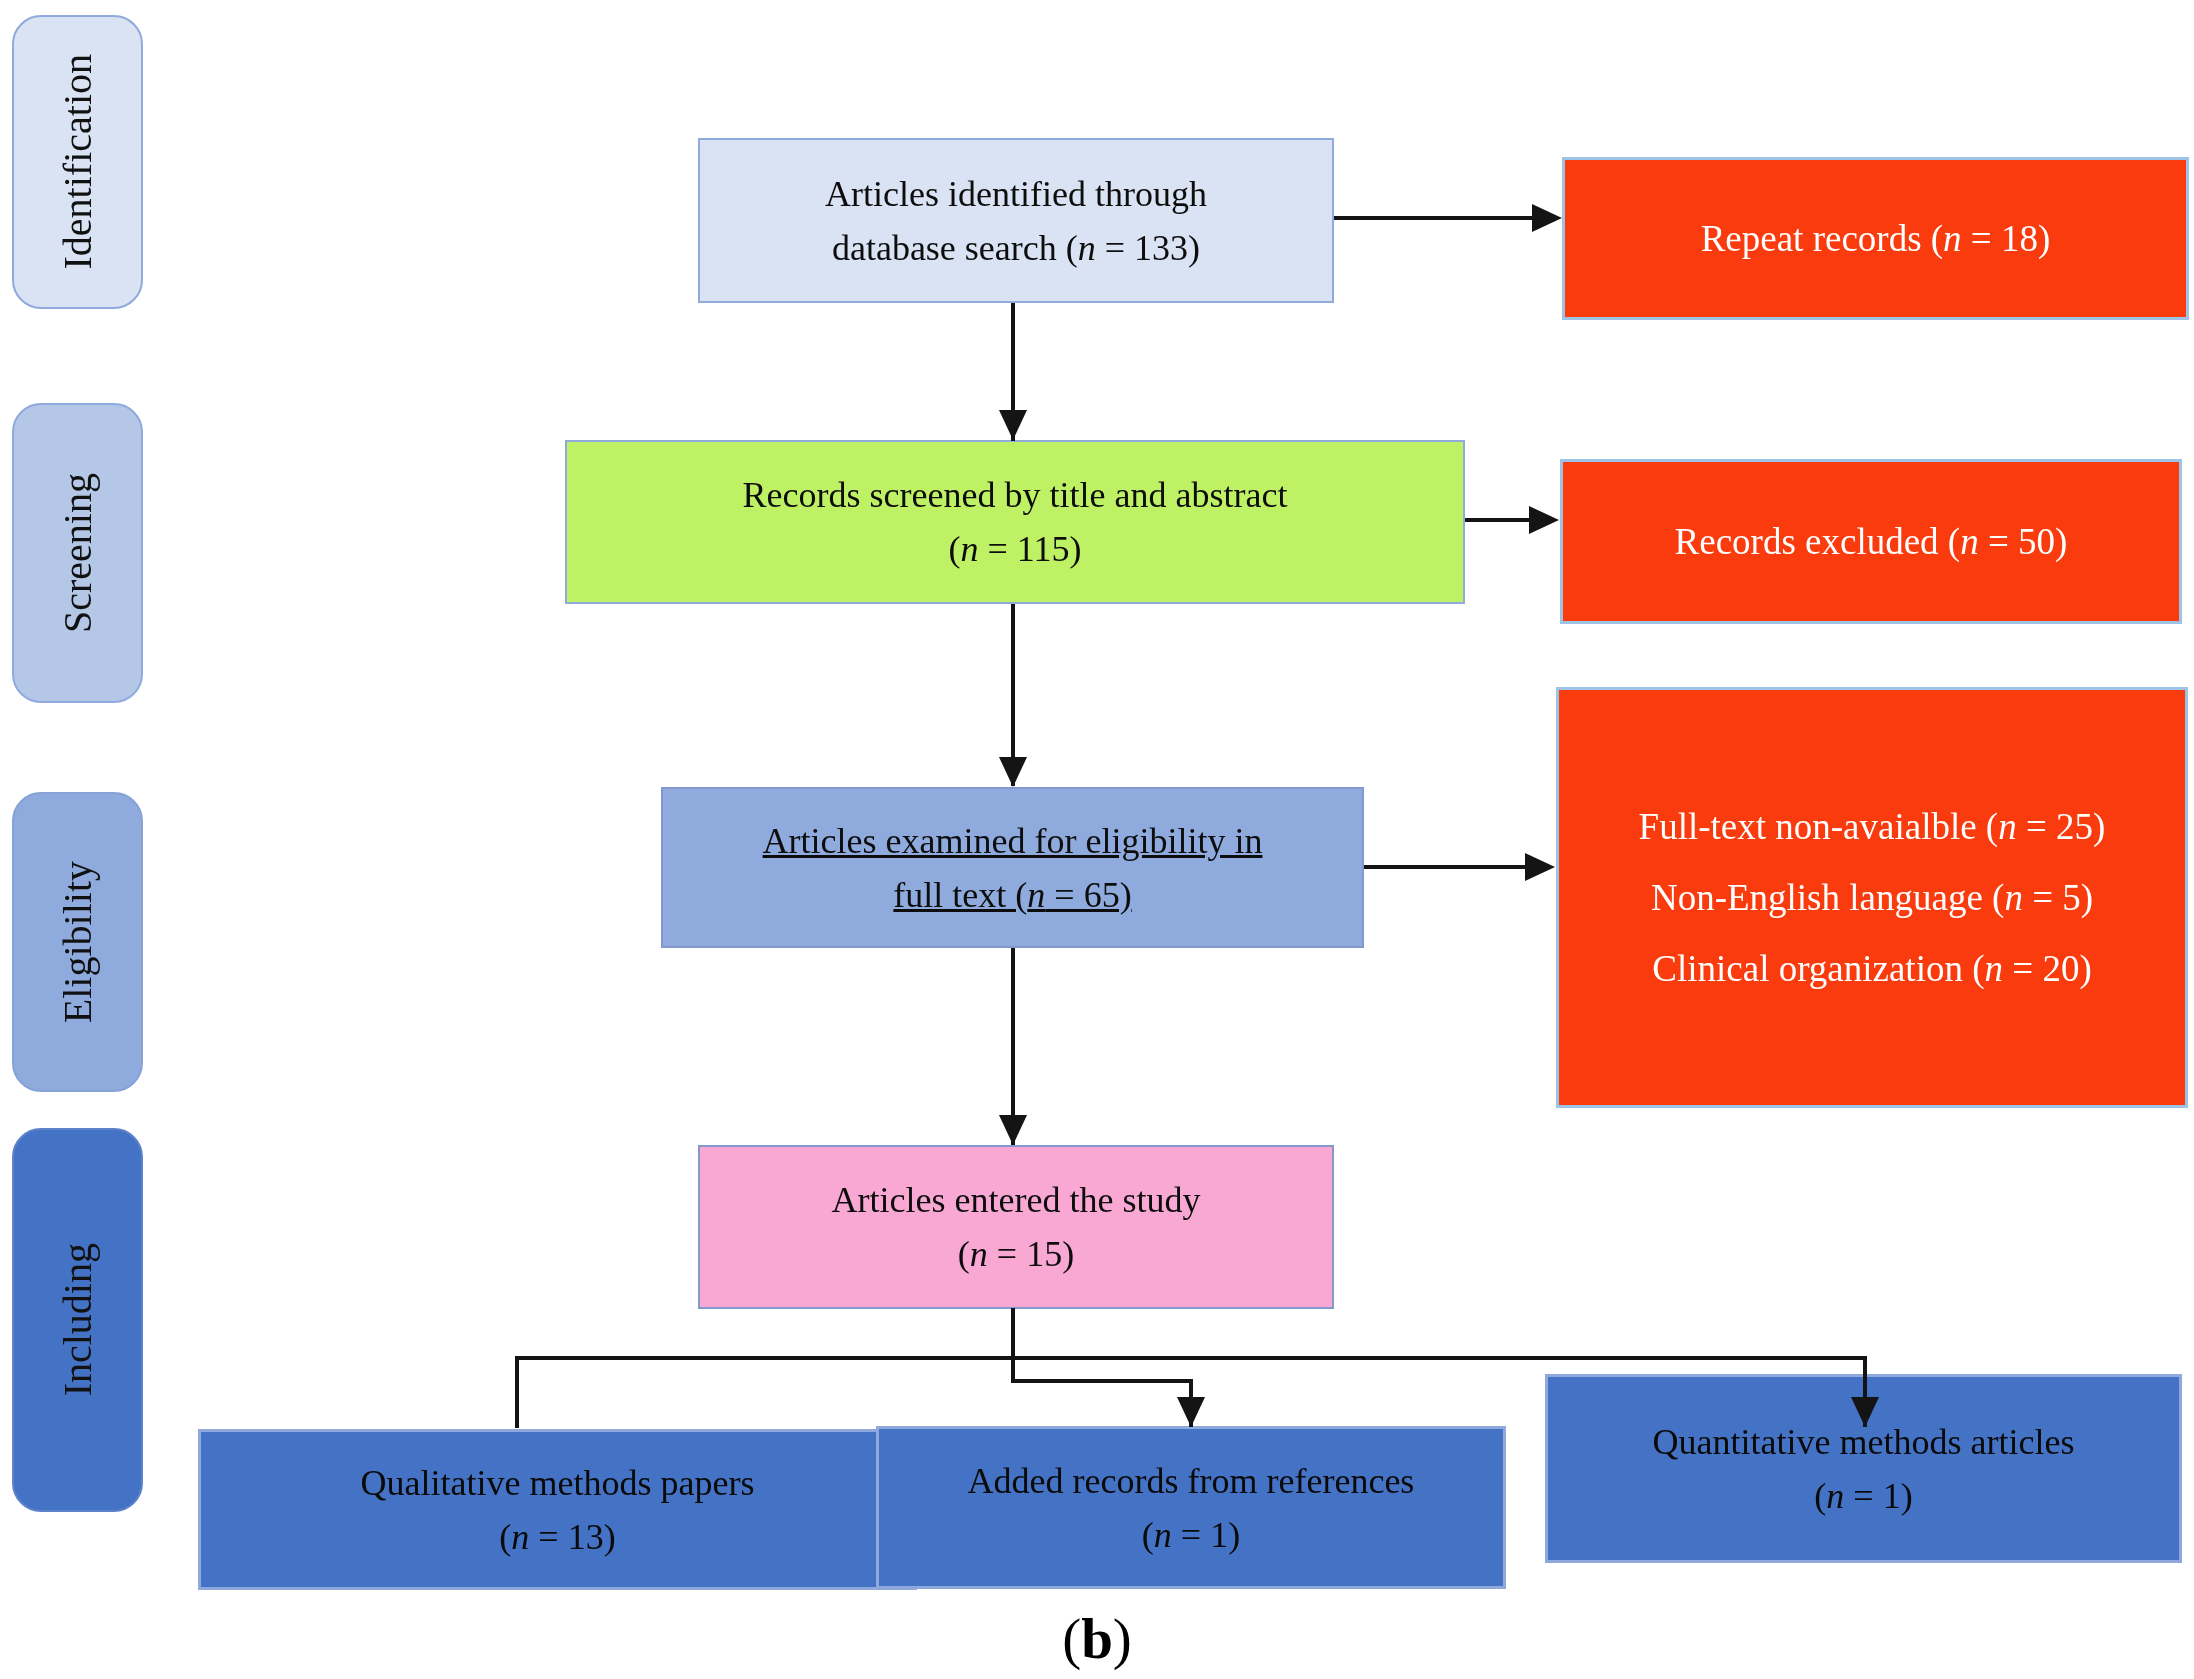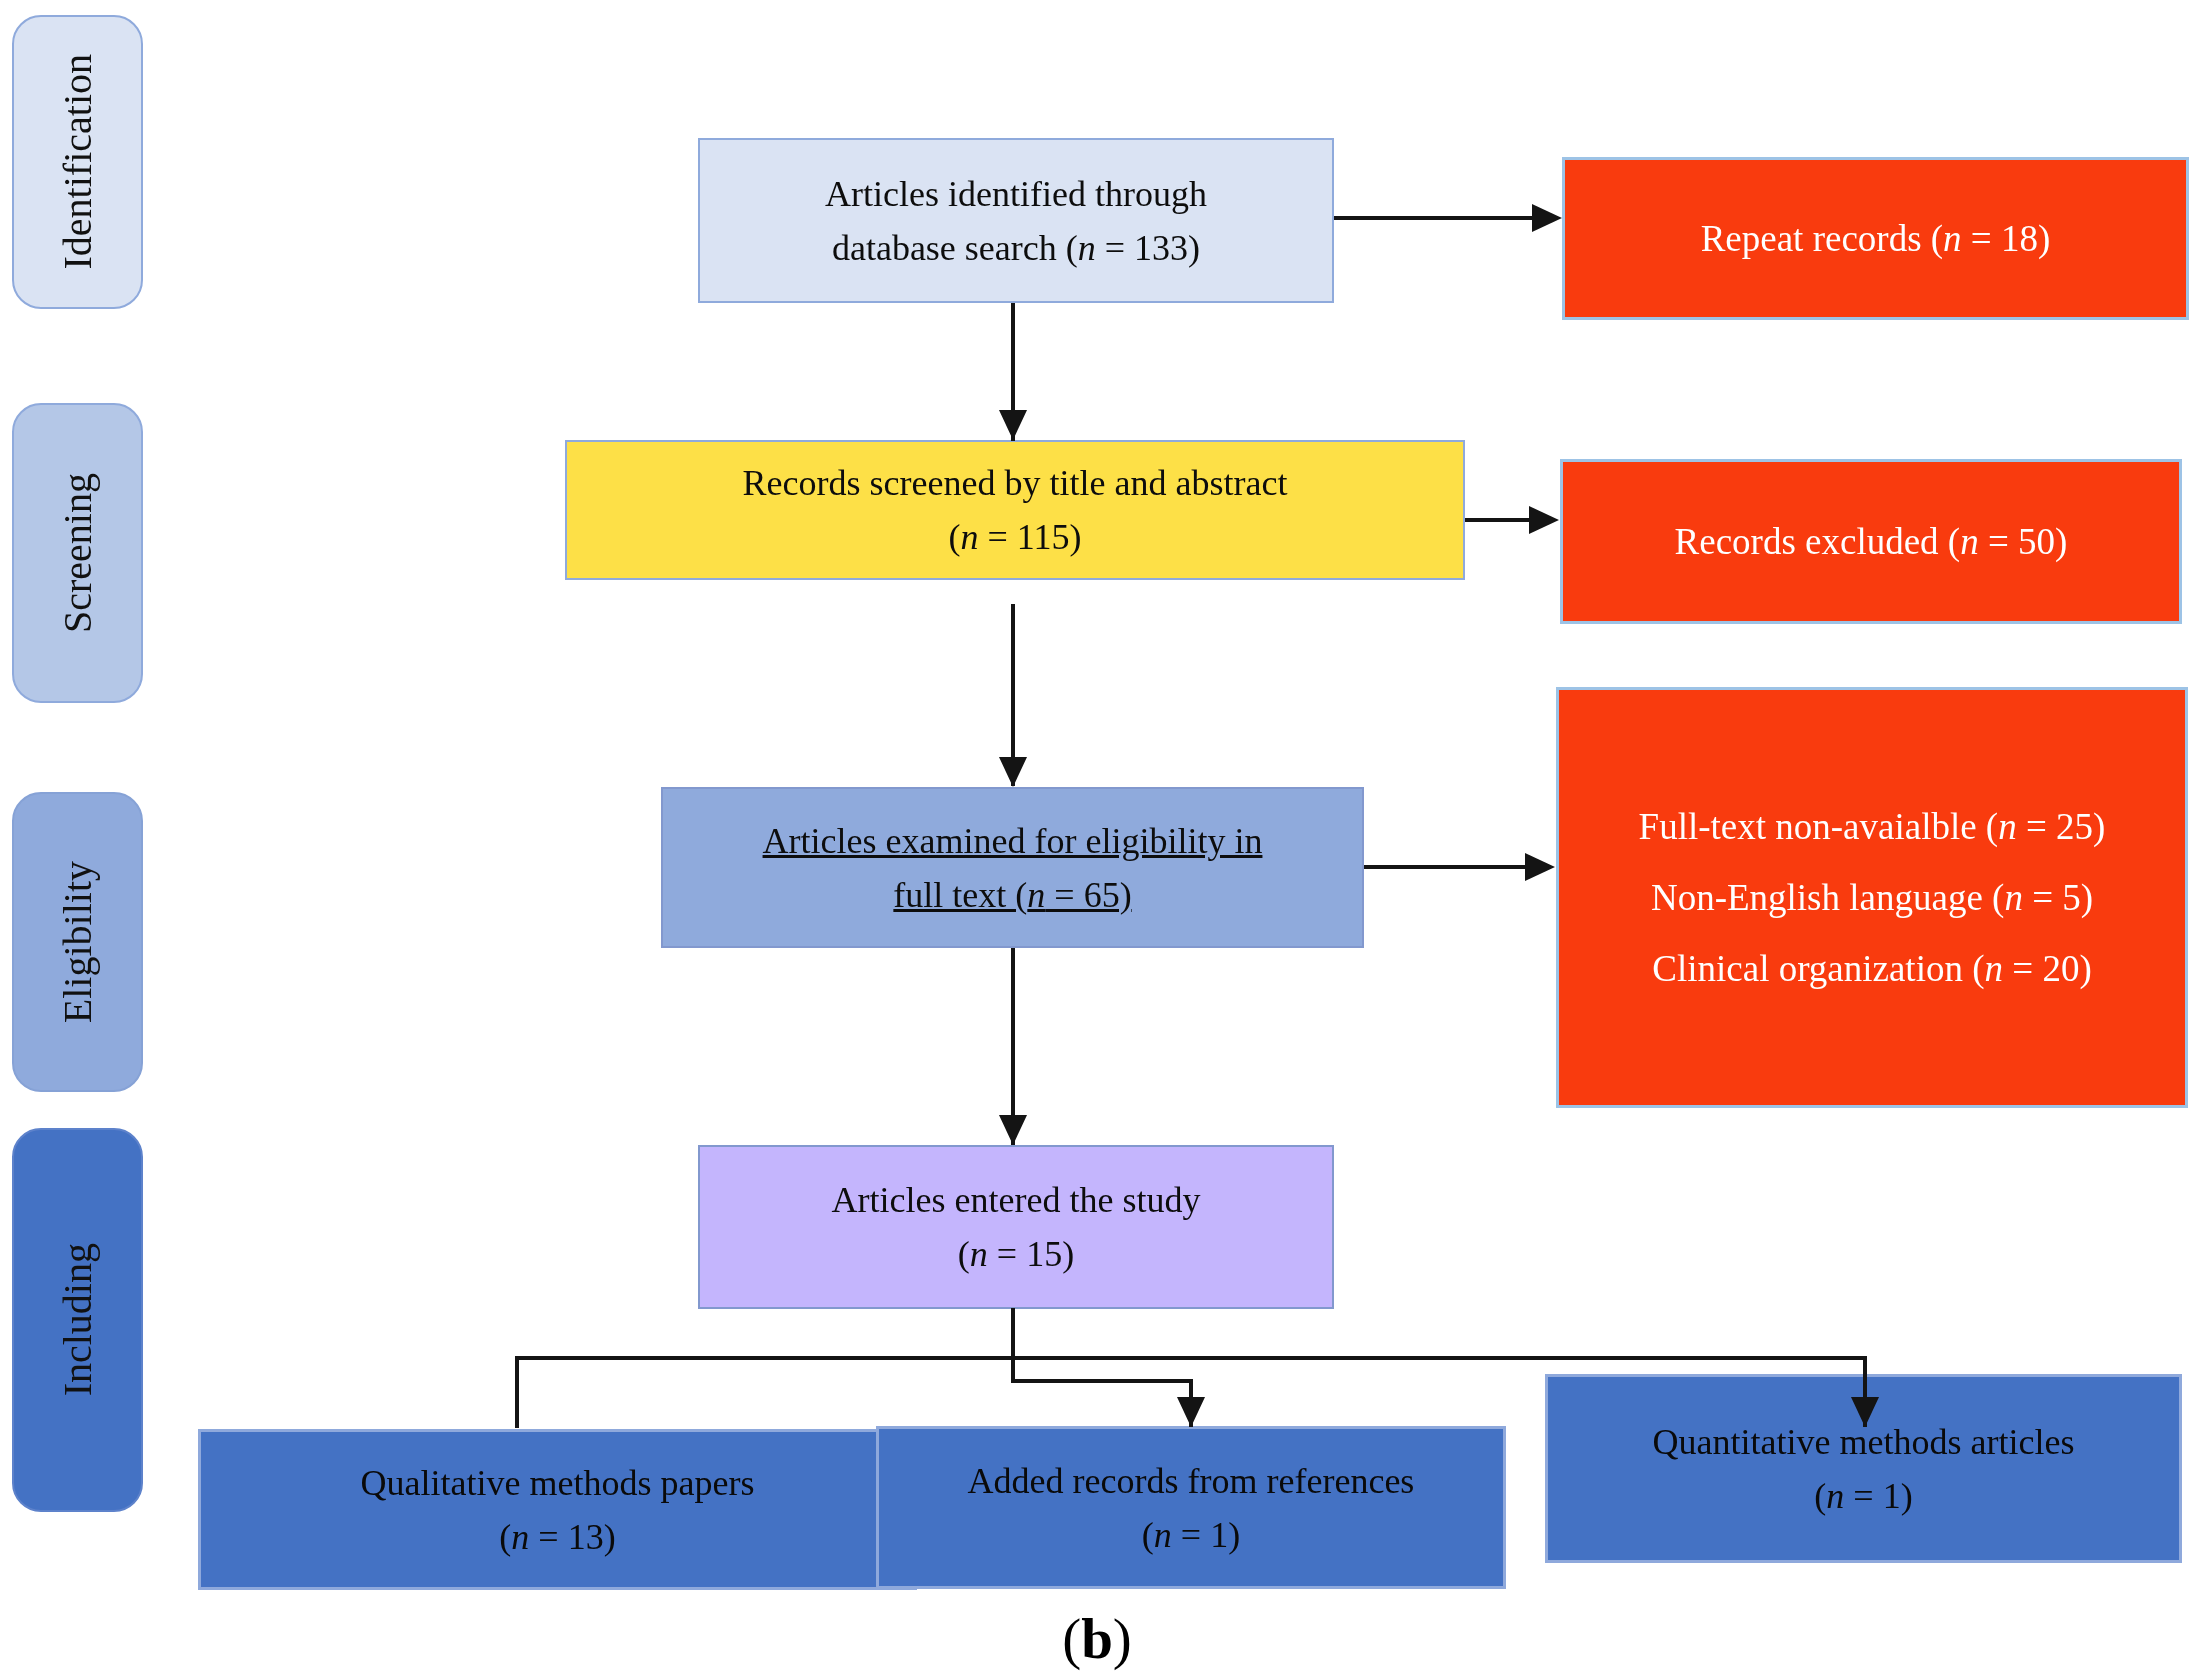--- a/index.html
+++ b/index.html
@@ -26,23 +26,23 @@
   #tab-including{top:1128px;height:384px;background:#4472c4;border-color:#5d82cb;}
 
   
   .node{
     position:absolute;box-sizing:border-box;
     display:flex;flex-direction:column;align-items:center;justify-content:center;
     text-align:center;font-size:36px;line-height:1.5;
   }
   .node .tline{white-space:nowrap;}
   #box-identification{left:698px;top:138px;width:636px;height:165px;background:#dae3f3;border:2.7px solid #8faadc;}
-  #box-screening{left:565px;top:440px;width:900px;height:140px;background:#fde047;border:2.7px solid #8faadc;}
+  #box-screening{left:565px;top:440px;width:900px;height:164px;background:#bef264;border:2.7px solid #8faadc;}
   #box-eligibility{left:661px;top:787px;width:703px;height:161px;background:#8faadc;border:2px solid #8298ce;text-decoration:underline;}
-  #box-included{left:698px;top:1145px;width:636px;height:164px;background:#c4b5fd;border:2px solid #8298ce;}
+  #box-included{left:698px;top:1145px;width:636px;height:164px;background:#f9a8d4;border:2px solid #8298ce;}
   .final-node{background:#4472c4;border:3.4px solid #8fa9dc;color:#0a0a0a;}
   #box-qualitative{left:198px;top:1429px;width:719px;height:161px;}
   #box-references{left:876px;top:1426px;width:630px;height:163px;}
   #box-quantitative{left:1545px;top:1374px;width:637px;height:189px;}
 
   
   .red-node{
     background:#f93b0e;border:3.4px solid #9dc3e6;color:#ffffff;
     font-size:37px;
     margin-top:19px;

